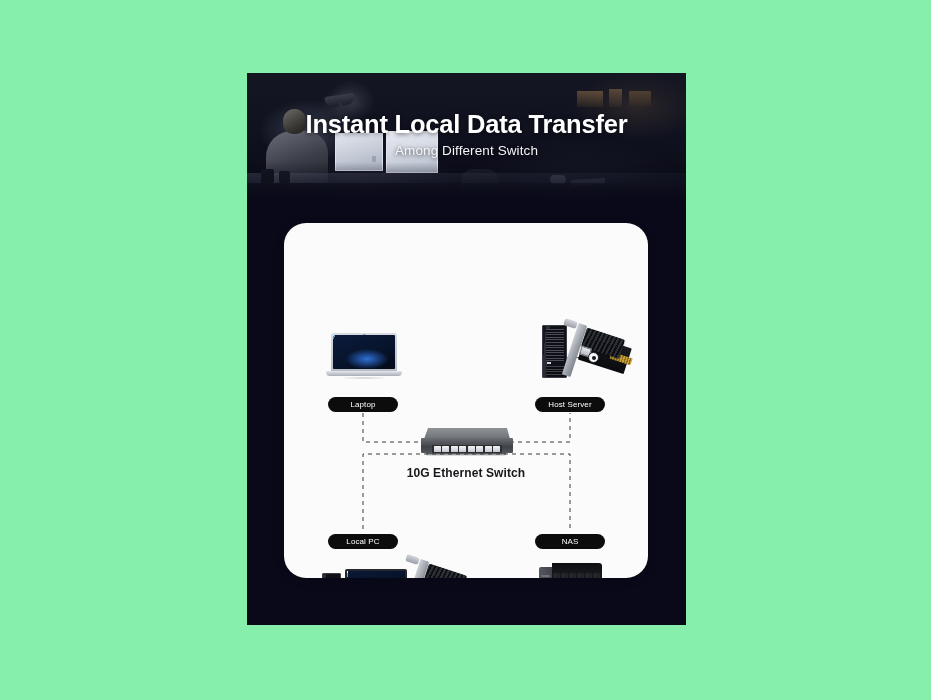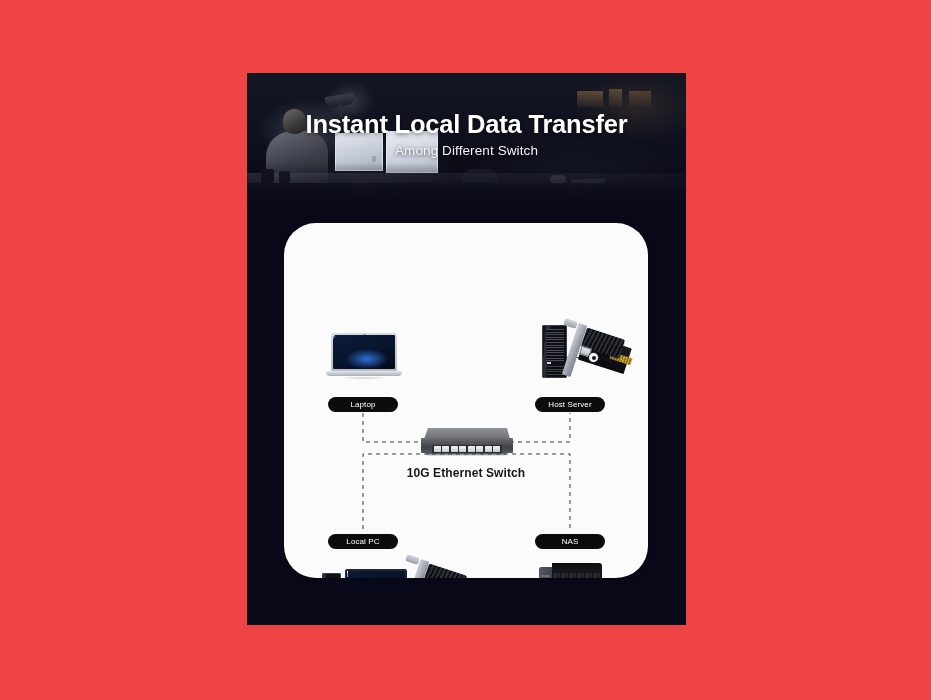--- a/index.html
+++ b/index.html
@@ -2,21 +2,21 @@
 <html><head>
 <meta charset="utf-8">
 <style>
   * { box-sizing: border-box; margin: 0; padding: 0; }
   html, body {
     width: 931px; height: 700px;
     background: #ffffff;
     font-family: "Liberation Sans", sans-serif;
     overflow: hidden;
   }
-  #page { position: relative; width: 931px; height: 700px; background: #ef4444; }
+  #page { position: relative; width: 931px; height: 700px; background: #86efac; }
 
   
   #panel {
     position: absolute; left: 247px; top: 73px;
     width: 439px; height: 552px;
     background: #09091a;
     overflow: hidden;
   }
 
   
@@ -111,21 +111,21 @@
     text-align: center; color: #f3f4f8;
     font-size: 13.5px; font-weight: normal; letter-spacing: .1px;
     text-shadow: 0 1px 4px rgba(0,0,0,.75);
   }
 
   
   #card {
     position: absolute; left: 37px; top: 150px;
     width: 364px; height: 355px;
     background: #fbfbfb;
-    border-radius: 32px;
+    border-radius: 22px;
     box-shadow: 0 2px 10px rgba(0,0,0,.25);
     overflow: hidden;
   }
 
   
   #wires { position: absolute; left: 0; top: 0; width: 364px; height: 355px; }
 
   
   .pill {
     position: absolute; height: 15px; line-height: 15px;

